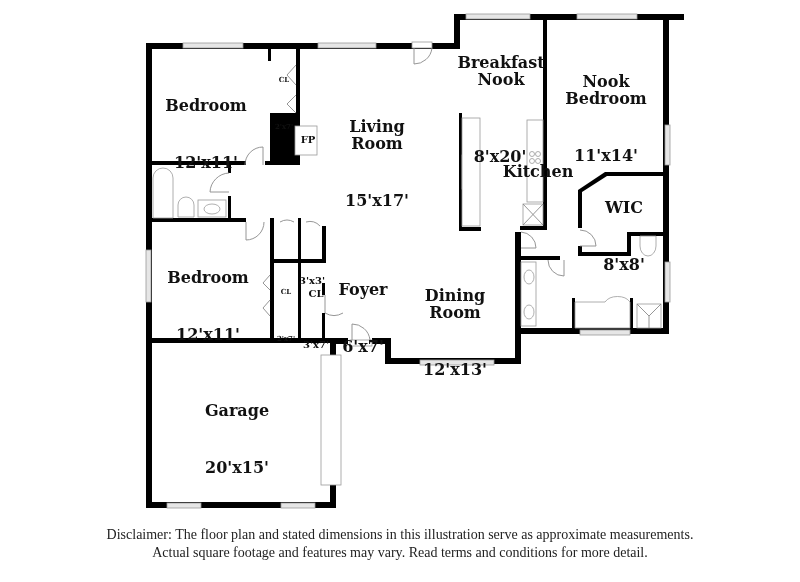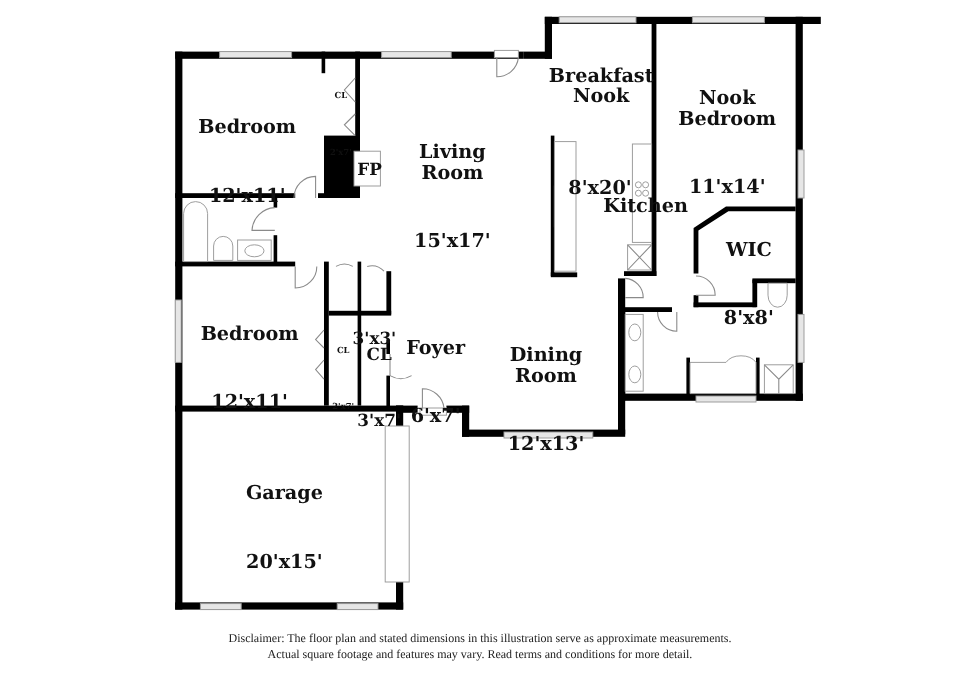--- a/index.html
+++ b/index.html
@@ -5,23 +5,23 @@
   html, body { margin: 0; padding: 0; background: #ffffff; }
   body { width: 800px; height: 582px; position: relative; overflow: hidden; font-family: "DejaVu Serif", serif; }
   #plan { position: absolute; left: 0; top: 0; width: 800px; height: 582px; }
   .wall { fill: #000; }
   .win { fill: #e6e6e6; stroke: #9a9a9a; stroke-width: 0.8; }
   .fx { fill: #fff; stroke: #9a9a9a; stroke-width: 0.8; }
   .door { fill: none; stroke: #8a8a8a; stroke-width: 0.9; }
   .lbl { position: absolute; text-align: center; font-family: "DejaVu Serif", serif; font-weight: bold; color: #111; line-height: 1.05; transform: translateX(-50%); white-space: nowrap; }
   .lbl .dim { font-weight: bold; margin-top: 40px; }
   .lg { font-size: 16px; }
-  .sm { font-size: 14px; }
+  .sm { font-size: 10px; }
   .xs { font-size: 7px; }
-  .disclaimer { position: absolute; left: 0; top: 526px; width: 800px; text-align: center; font-family: "Liberation Serif", serif; font-size: 10px; color: #222; line-height: 1.32; }
+  .disclaimer { position: absolute; left: 0; top: 526px; width: 800px; text-align: center; font-family: "Liberation Serif", serif; font-size: 14px; color: #222; line-height: 1.32; }
 </style>
 </head>
 <body>
 
 <svg id="plan" viewBox="0 0 800 582" xmlns="http://www.w3.org/2000/svg">
 
   <g>
 
     <rect class="wall" x="146" y="43" width="290" height="6"></rect>
 

